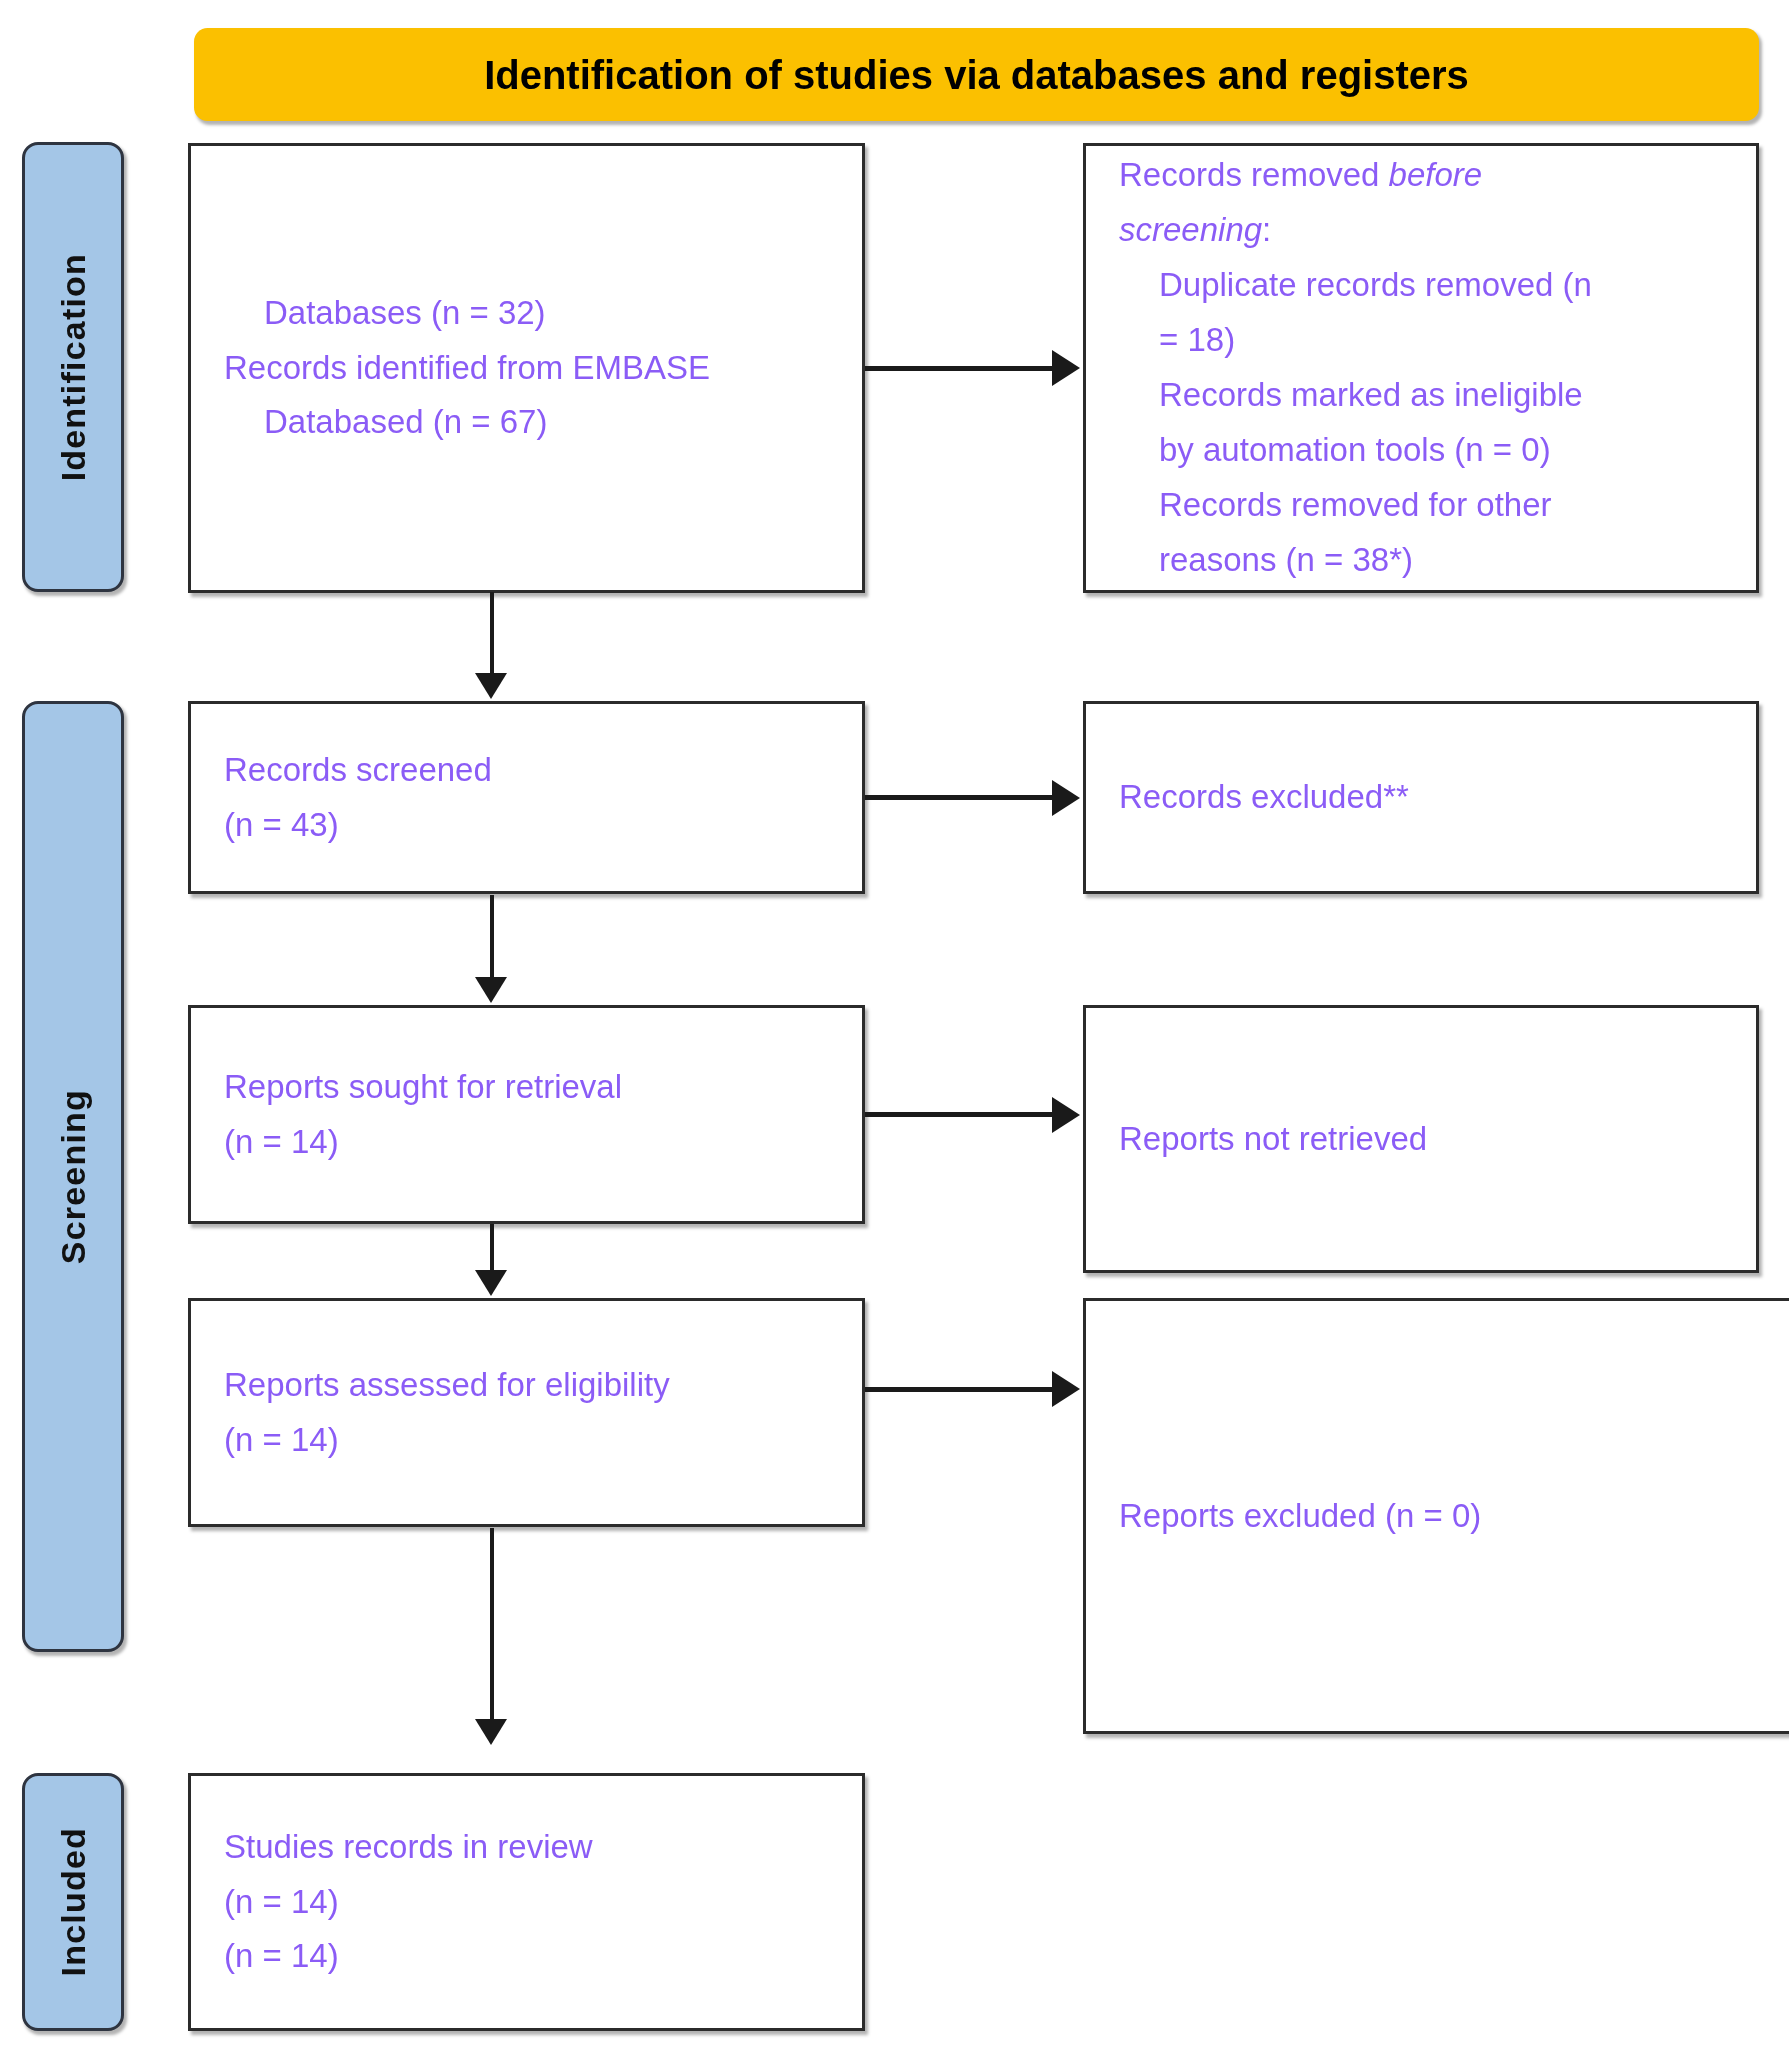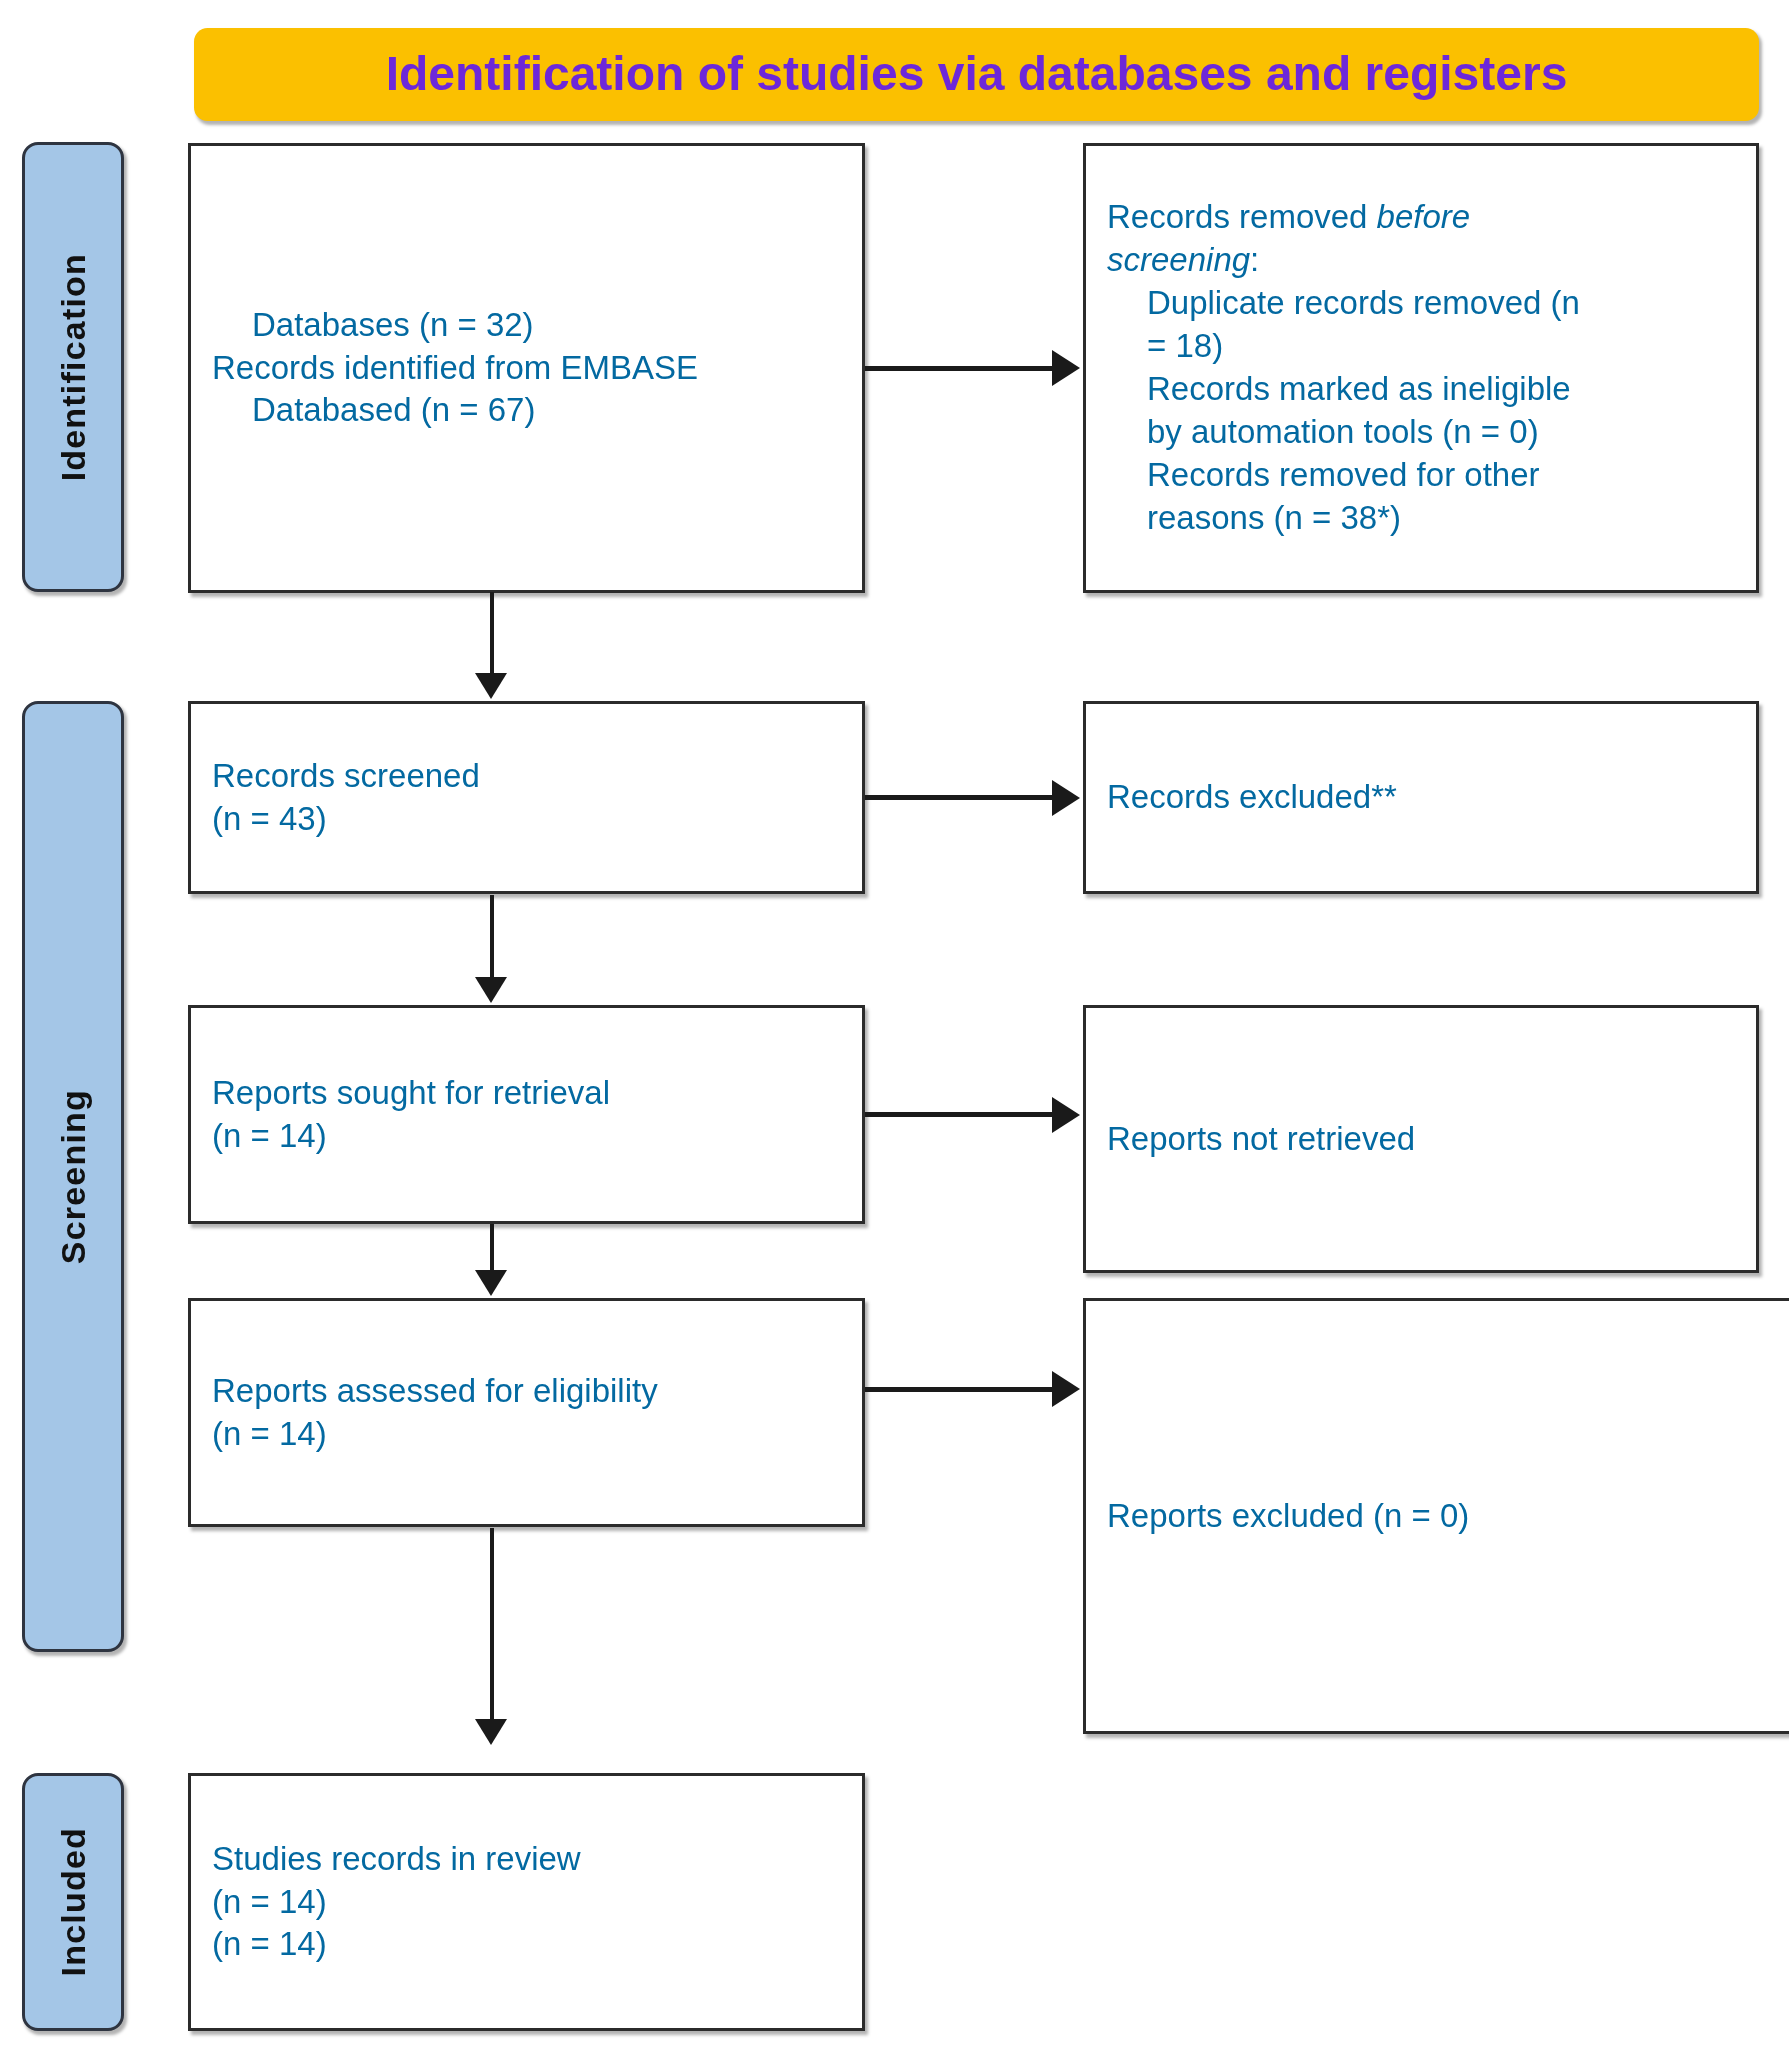--- a/index.html
+++ b/index.html
@@ -27,23 +27,23 @@
     height: 93px;
     background: #FBC000;
     border-radius: 13.5px;
     box-shadow: 2.4px 3.1px 3.1px rgba(0,0,0,0.30);
     display: flex;
     align-items: center;
     justify-content: center;
     box-sizing: border-box;
   }
   .banner-text {
-    font-size: 48px;
+    font-size: 40px;
     font-weight: bold;
-    color: #6d28d9;
+    color: #000000;
     letter-spacing: 0px;
     text-align: left;
     line-height: 1.1;
   }
 
   
   .stage-bar {
     position: absolute;
     background: #A4C6E7;
     border: 3.1px solid #2E3440;
@@ -75,24 +75,24 @@
     box-shadow: 3.1px 3.7px 3.1px rgba(0,0,0,0.30);
     box-sizing: border-box;
     display: flex;
     flex-direction: column;
     justify-content: center;
   }
   .fbox .lines {
     padding: 0 18.4px 0 21px;
   }
   .fbox p {
-    margin: 0;
+    margin: 12px;
     font-size: 33px;
     line-height: 1.30;
-    color: #0369a1;
+    color: #8b5cf6;
   }
   .indent { padding-left: 40px; }
   .ital { font-style: italic; }
 
   
   #box-identified   { left: 188px;  top: 143px;  width: 677px; height: 450px; }
   #box-screened     { left: 188px;  top: 701px; width: 677px; height: 193px; }
   #box-sought       { left: 188px;  top: 1005px; width: 677px; height: 219px; }
   #box-assessed     { left: 188px;  top: 1298px; width: 677px; height: 229px; }
   #box-included     { left: 188px;  top: 1773px; width: 677px; height: 258px; }

